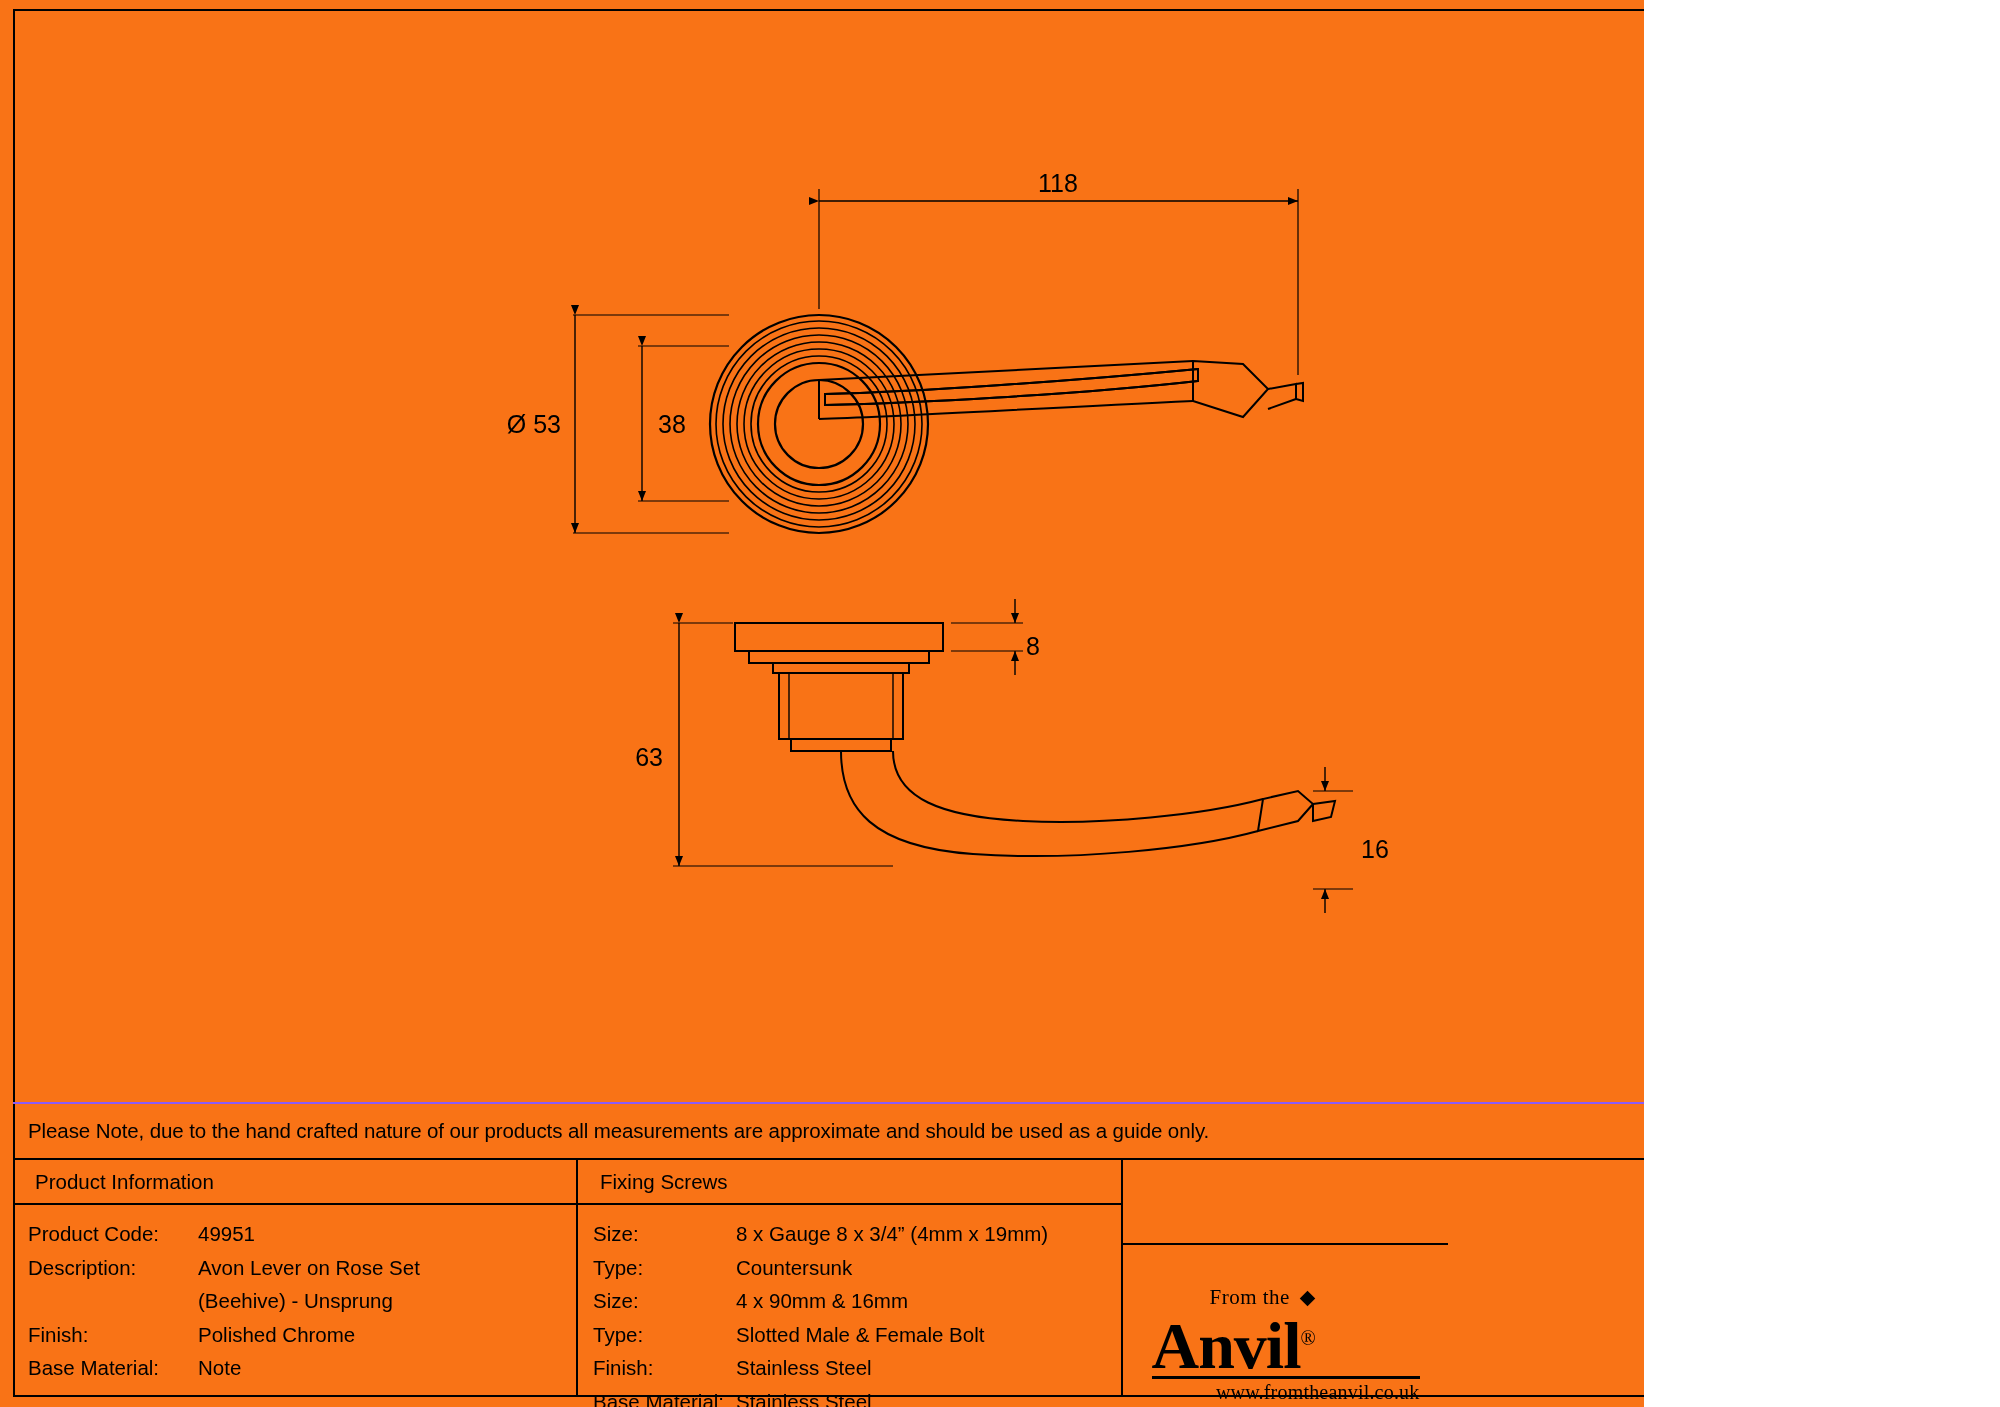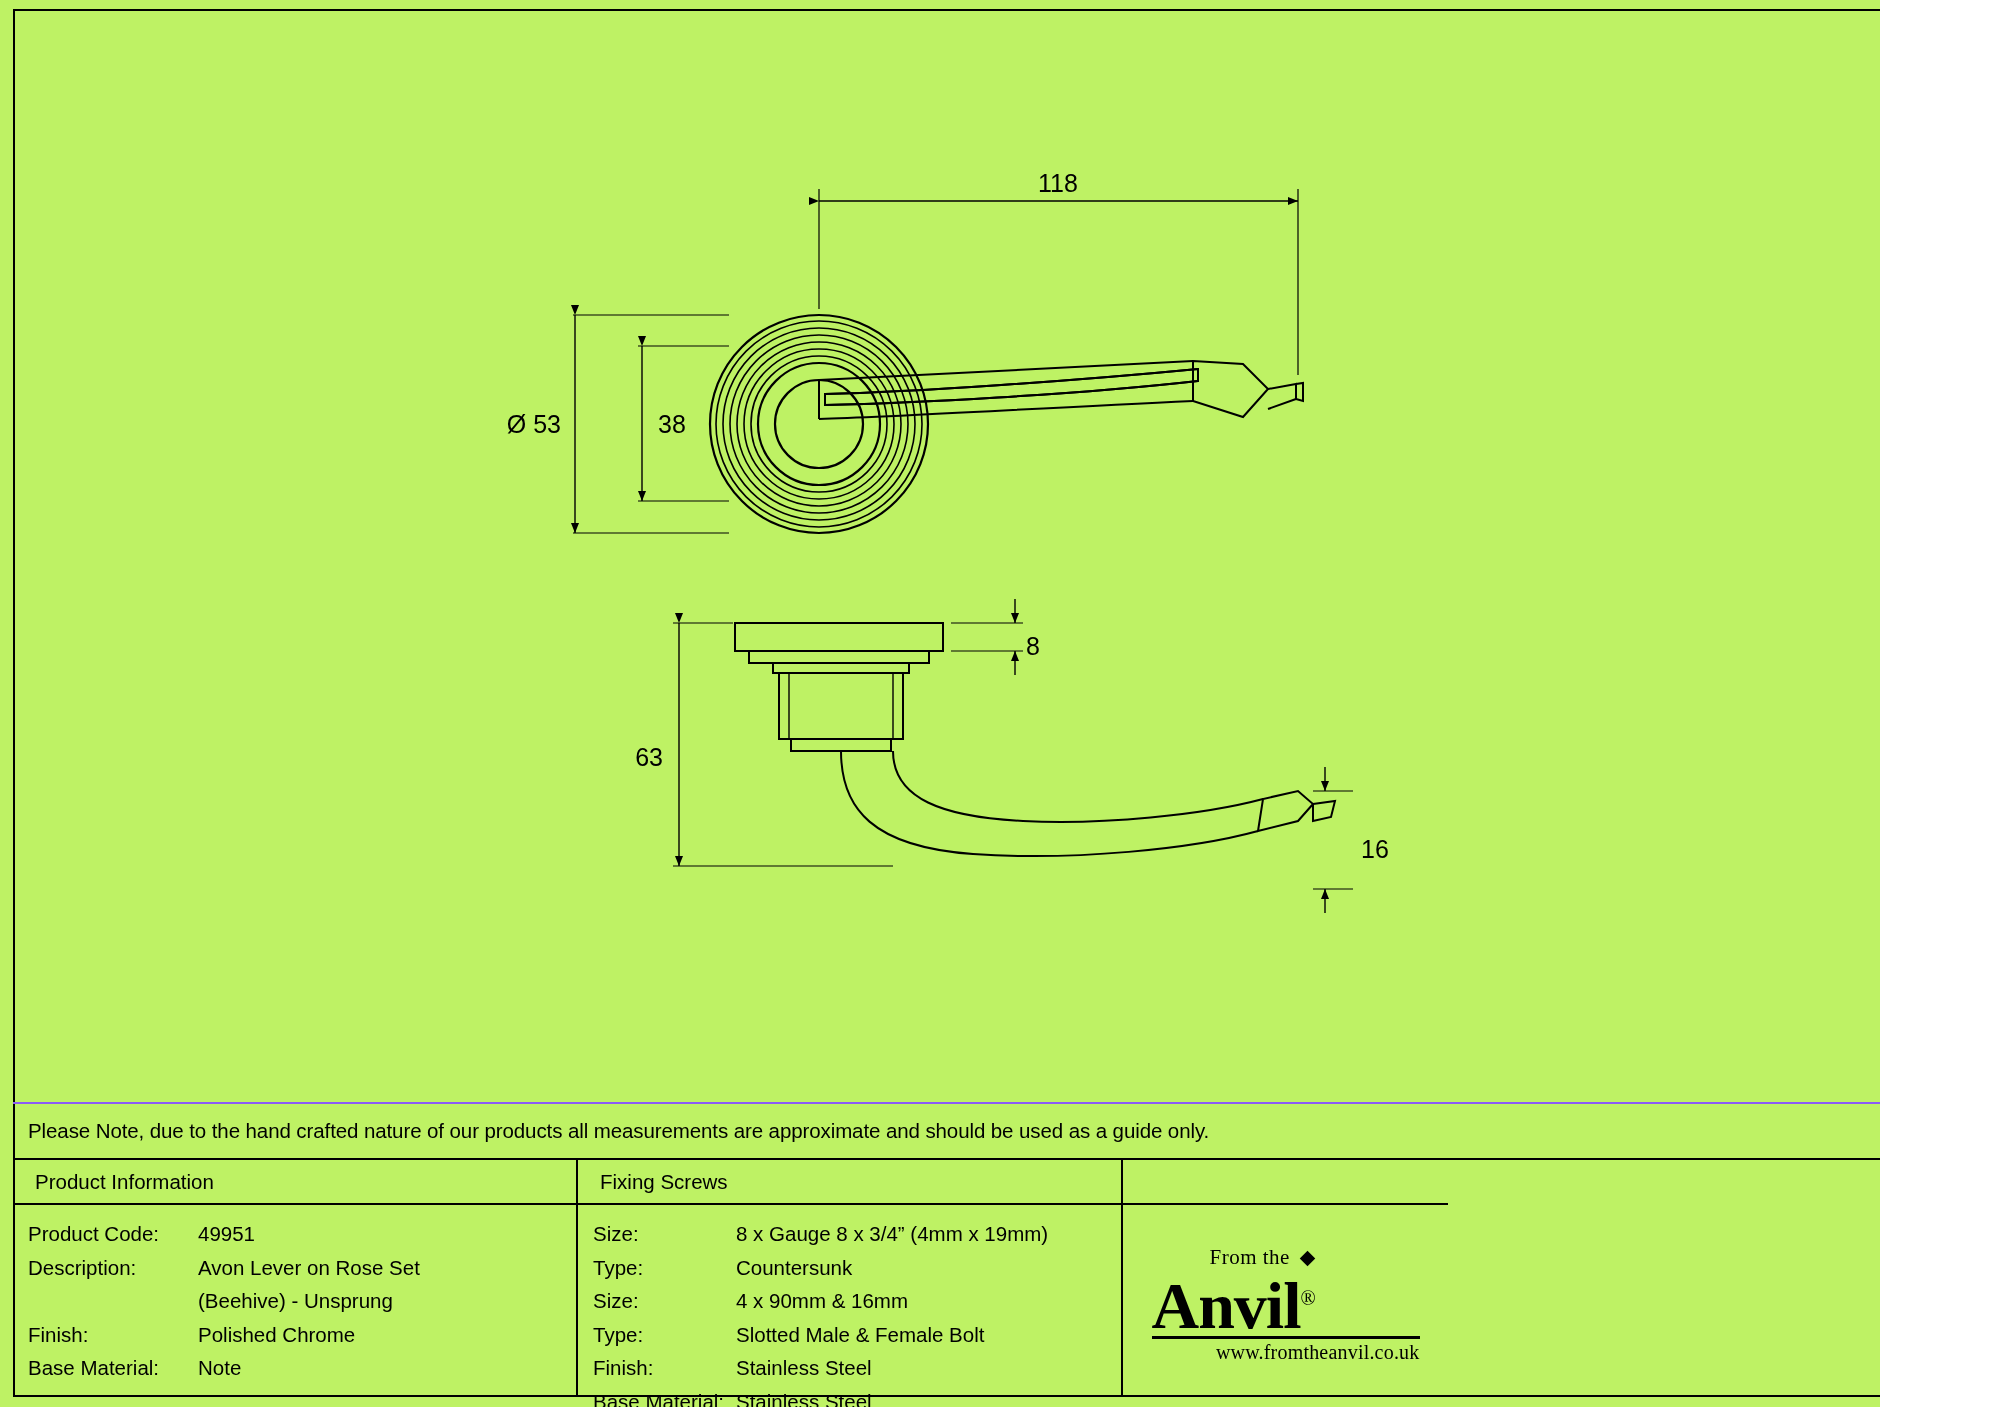--- a/index.html
+++ b/index.html
@@ -6,23 +6,23 @@
     margin: 0;
     padding: 0;
     background: #ffffff;
   }
   body {
     font-family: "Liberation Sans", sans-serif;
     color: #000000;
   }
   #sheet {
     position: relative;
-    width: 1880px;
+    width: 1644px;
     height: 1407px;
-    background: #bef264;
+    background: #f97316;
     box-sizing: border-box;
     overflow: hidden;
   }
   
   .frame {
     position: absolute;
     left: 13px;
     top: 9px;
     width: 1974px;
     height: 1388px;
@@ -68,21 +68,21 @@
     display: flex;
     box-sizing: border-box;
   }
   .col {
     box-sizing: border-box;
     position: relative;
   }
   .col-product { width: 565px; border-right: 2px solid #000000; }
   .col-pack    { width: 535px; border-right: 2px solid #000000; }
   .col-screws  { width: 545px; border-right: 2px solid #000000; }
-  .col-logo    { width: 325px; }
+  .col-logo    { width: 325px; margin-top: 40px; }
 
   .col-head {
     height: 45px;
     border-bottom: 2px solid #000000;
     display: flex;
     align-items: center;
     box-sizing: border-box;
   }
   .col-head span {
     padding-left: 22px;

